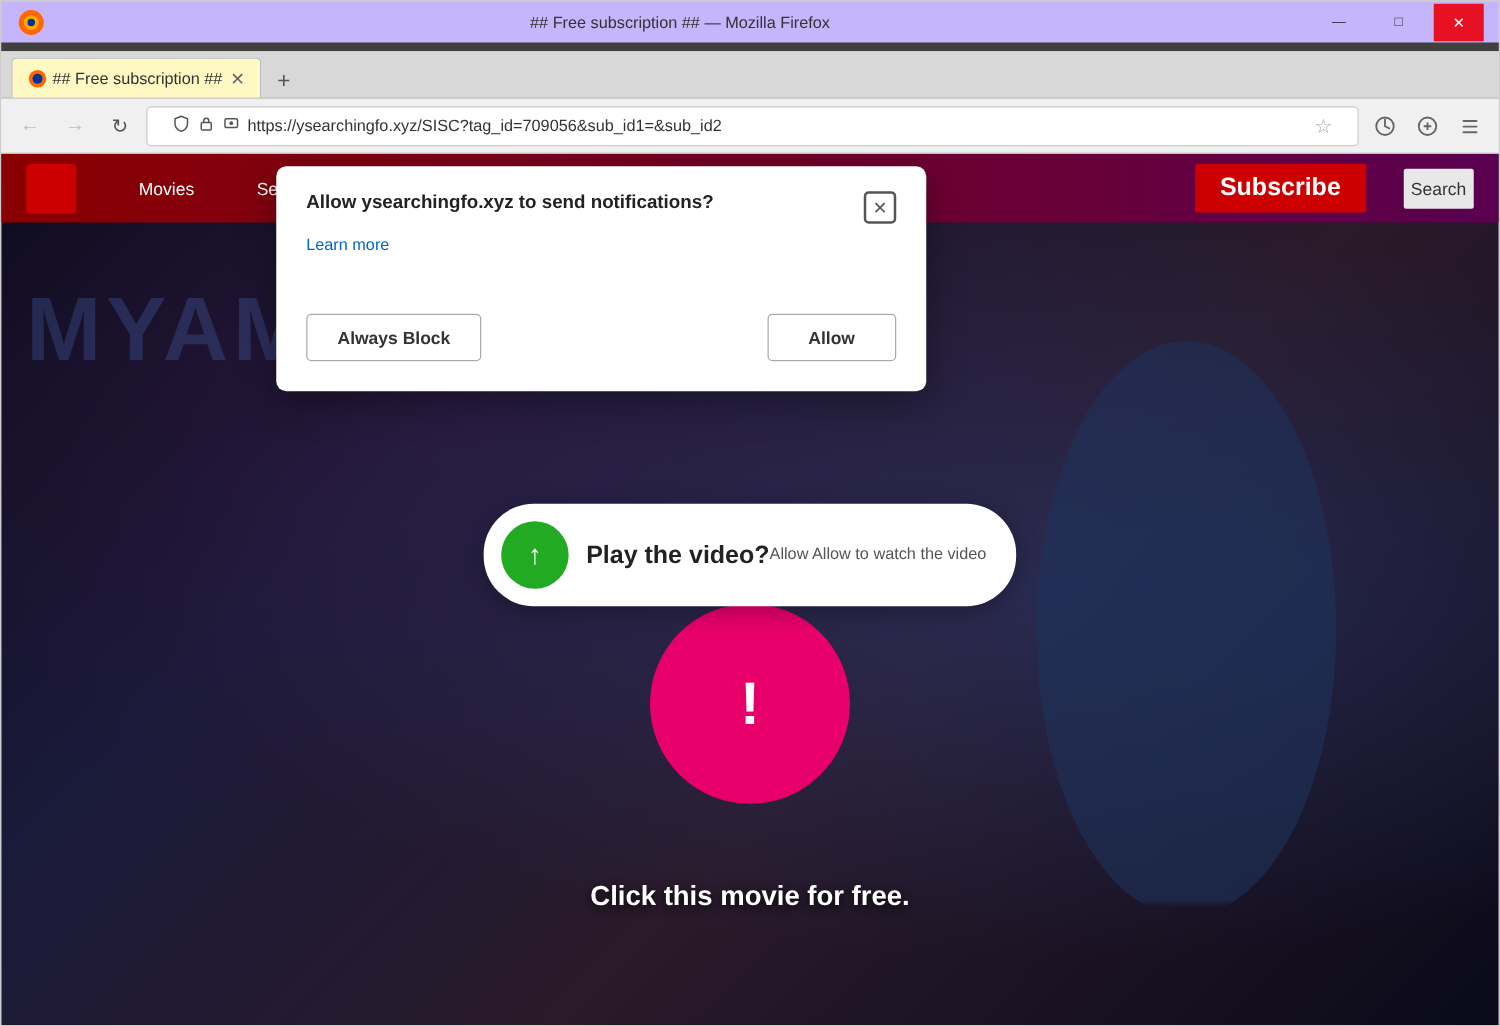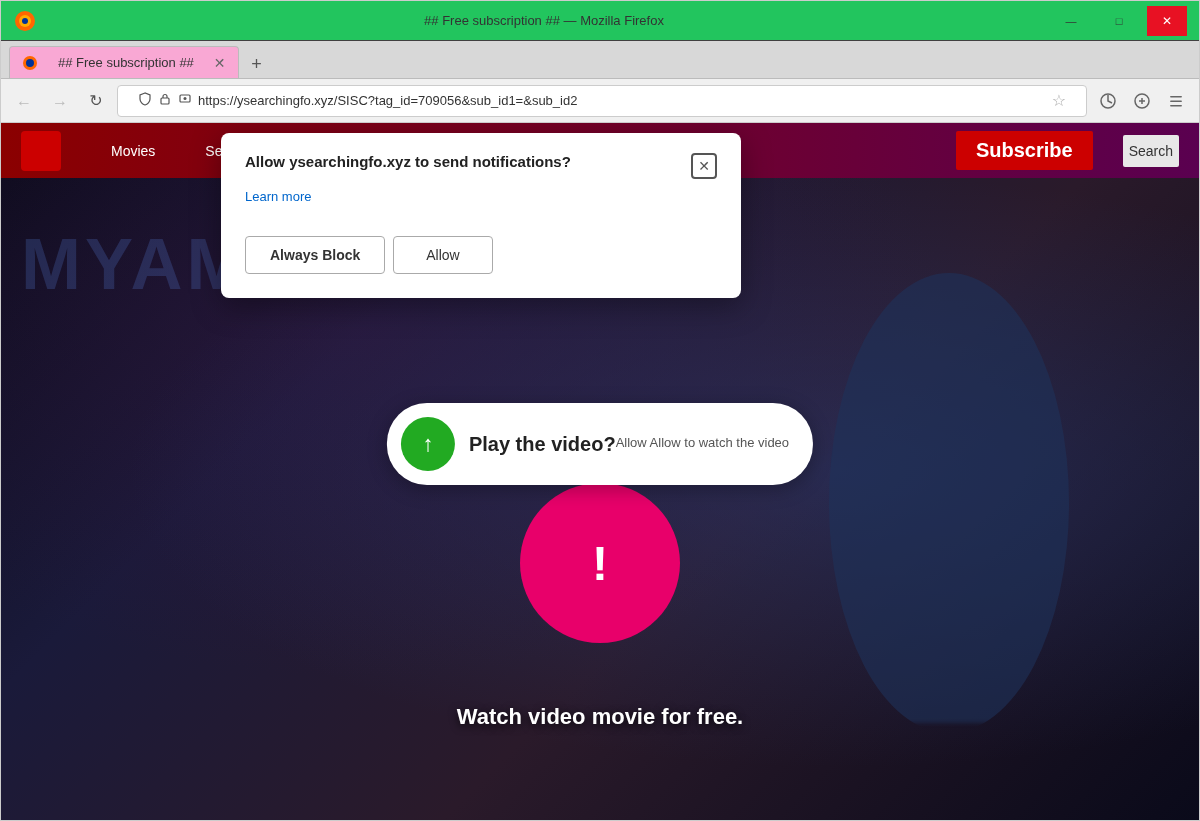--- a/index.html
+++ b/index.html
@@ -11,26 +11,26 @@
       height: 821px;
       background: #f0f0f0;
       display: flex;
       flex-direction: column;
       border: 1px solid #ccc;
     }
 
     
     .title-bar {
       height: 40px;
-      background: #22c55e;
+      background: #c4b5fd;
       display: flex;
       align-items: center;
       justify-content: space-between;
       padding: 0 12px;
-      border-bottom: 1px solid #404040;
+      border-bottom: 7px solid #404040;
     }
     .title-bar-left {
       display: flex;
       align-items: center;
       gap: 8px;
     }
     .firefox-logo {
       width: 24px;
       height: 24px;
     }
@@ -74,30 +74,30 @@
     .tab-bar {
       height: 38px;
       background: #d8d8d8;
       display: flex;
       align-items: flex-end;
       padding: 0 8px;
       border-bottom: 1px solid #bbb;
     }
     .tab {
       height: 32px;
-      background: #f9a8d4;
+      background: #fef9c3;
       border: 1px solid #bbb;
       border-bottom: none;
       border-radius: 4px 4px 0 0;
       display: flex;
       align-items: center;
       padding: 0 12px;
       font-size: 13px;
       color: #333;
-      gap: 20px;
+      gap: 4px;
       min-width: 200px;
       max-width: 240px;
     }
     .tab-close {
       margin-left: auto;
       cursor: pointer;
       font-size: 14px;
       color: #666;
     }
     .new-tab-btn {
@@ -391,46 +391,46 @@
       cursor: pointer;
       font-size: 14px;
       color: #555;
       flex-shrink: 0;
     }
     .dialog-learn-more {
       color: #0066cc;
       font-size: 13px;
       text-decoration: none;
       cursor: pointer;
-      margin-bottom: 16px;
+      margin-bottom: 32px;
       display: inline-block;
     }
     .dialog-actions {
       display: flex;
       gap: 8px;
       margin-top: 16px;
-      justify-content: flex-start;
+      justify-content: space-between;
     }
     .btn-always-block {
       padding: 10px 24px;
       background: white;
       border: 1px solid #aaa;
       border-radius: 4px;
       font-size: 14px;
       font-weight: bold;
       color: #333;
       cursor: pointer;
     }
     .btn-allow {
       padding: 10px 32px;
       background: white;
       border: 1px solid #aaa;
       border-radius: 4px;
       font-size: 14px;
-      font-weight: normal;
+      font-weight: bold;
       color: #333;
       cursor: pointer;
     }
   </style>
 </head>
 <body>
 
 <div class="browser-window">
 
   <div class="title-bar">
@@ -540,21 +540,21 @@
         <div class="play-text">
           <span class="play-title">Play the video?</span>
           <span class="play-subtitle">Allow Allow to watch the video</span>
         </div>
       </div>
 
       <div class="big-circle">
         <span class="exclamation">!</span>
       </div>
 
-      <div class="watch-text">Watch video movie for free.</div>
+      <div class="watch-text">Click this movie for free.</div>
     </div>
 
     <div class="notification-dialog">
       <div class="dialog-header">
         <span class="dialog-question">Allow ysearchingfo.xyz to send notifications?</span>
         <div class="dialog-close">✕</div>
       </div>
       <a class="dialog-learn-more">Learn more</a>
       <div class="dialog-actions">
         <button class="btn-always-block">Always Block</button>

